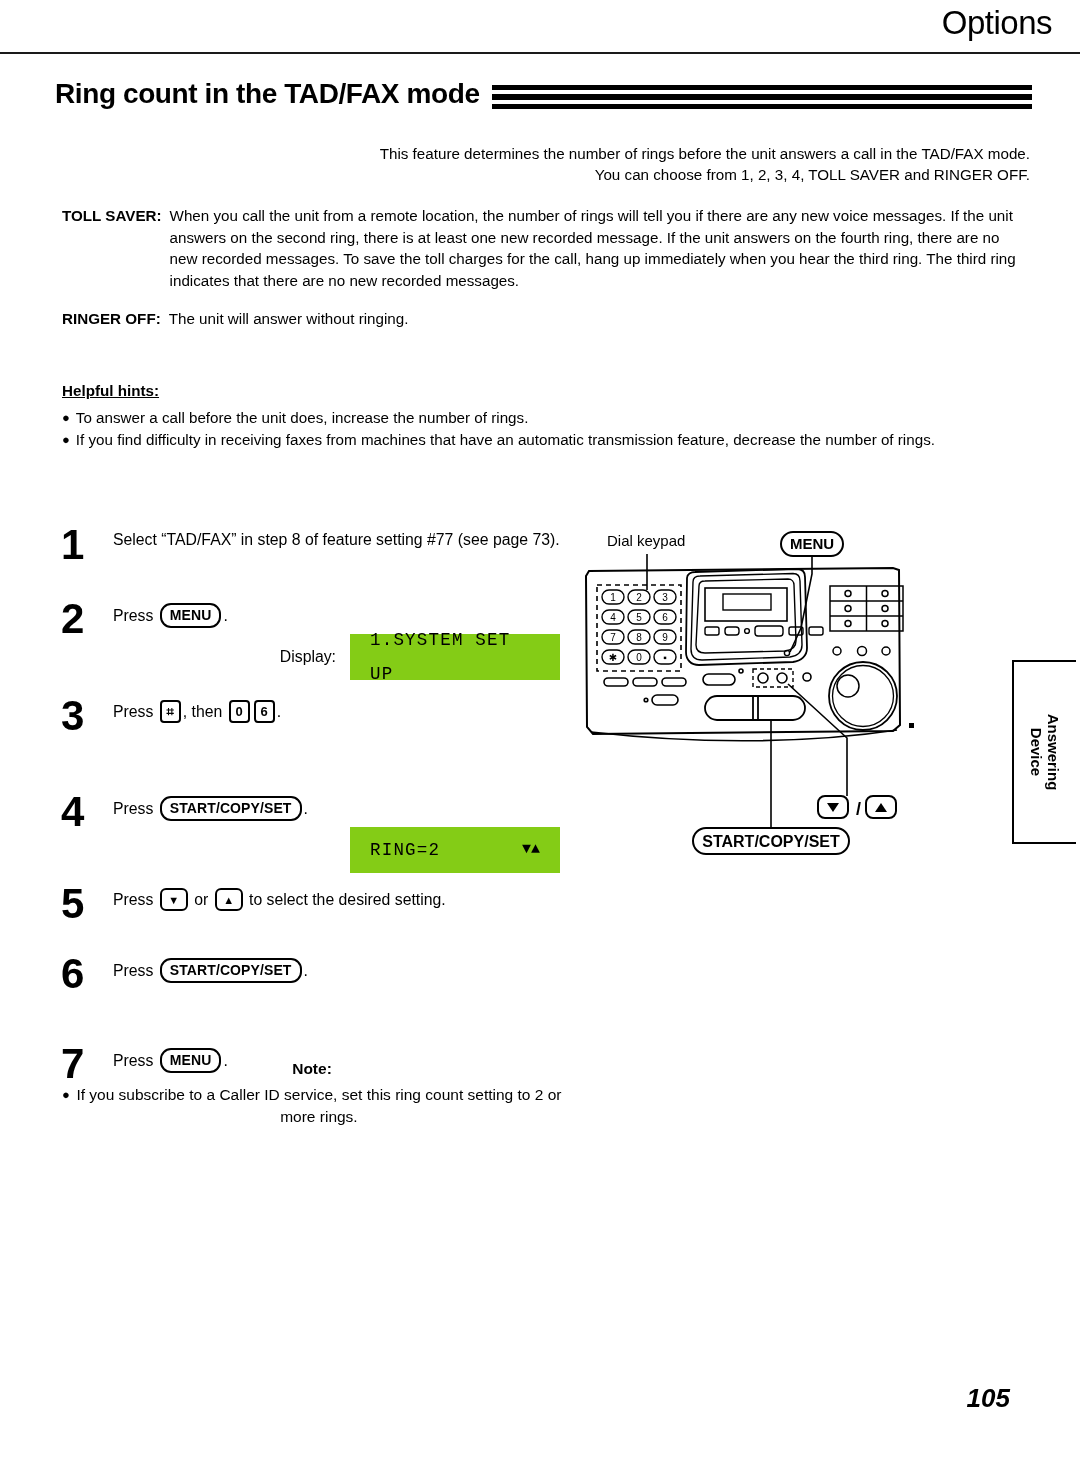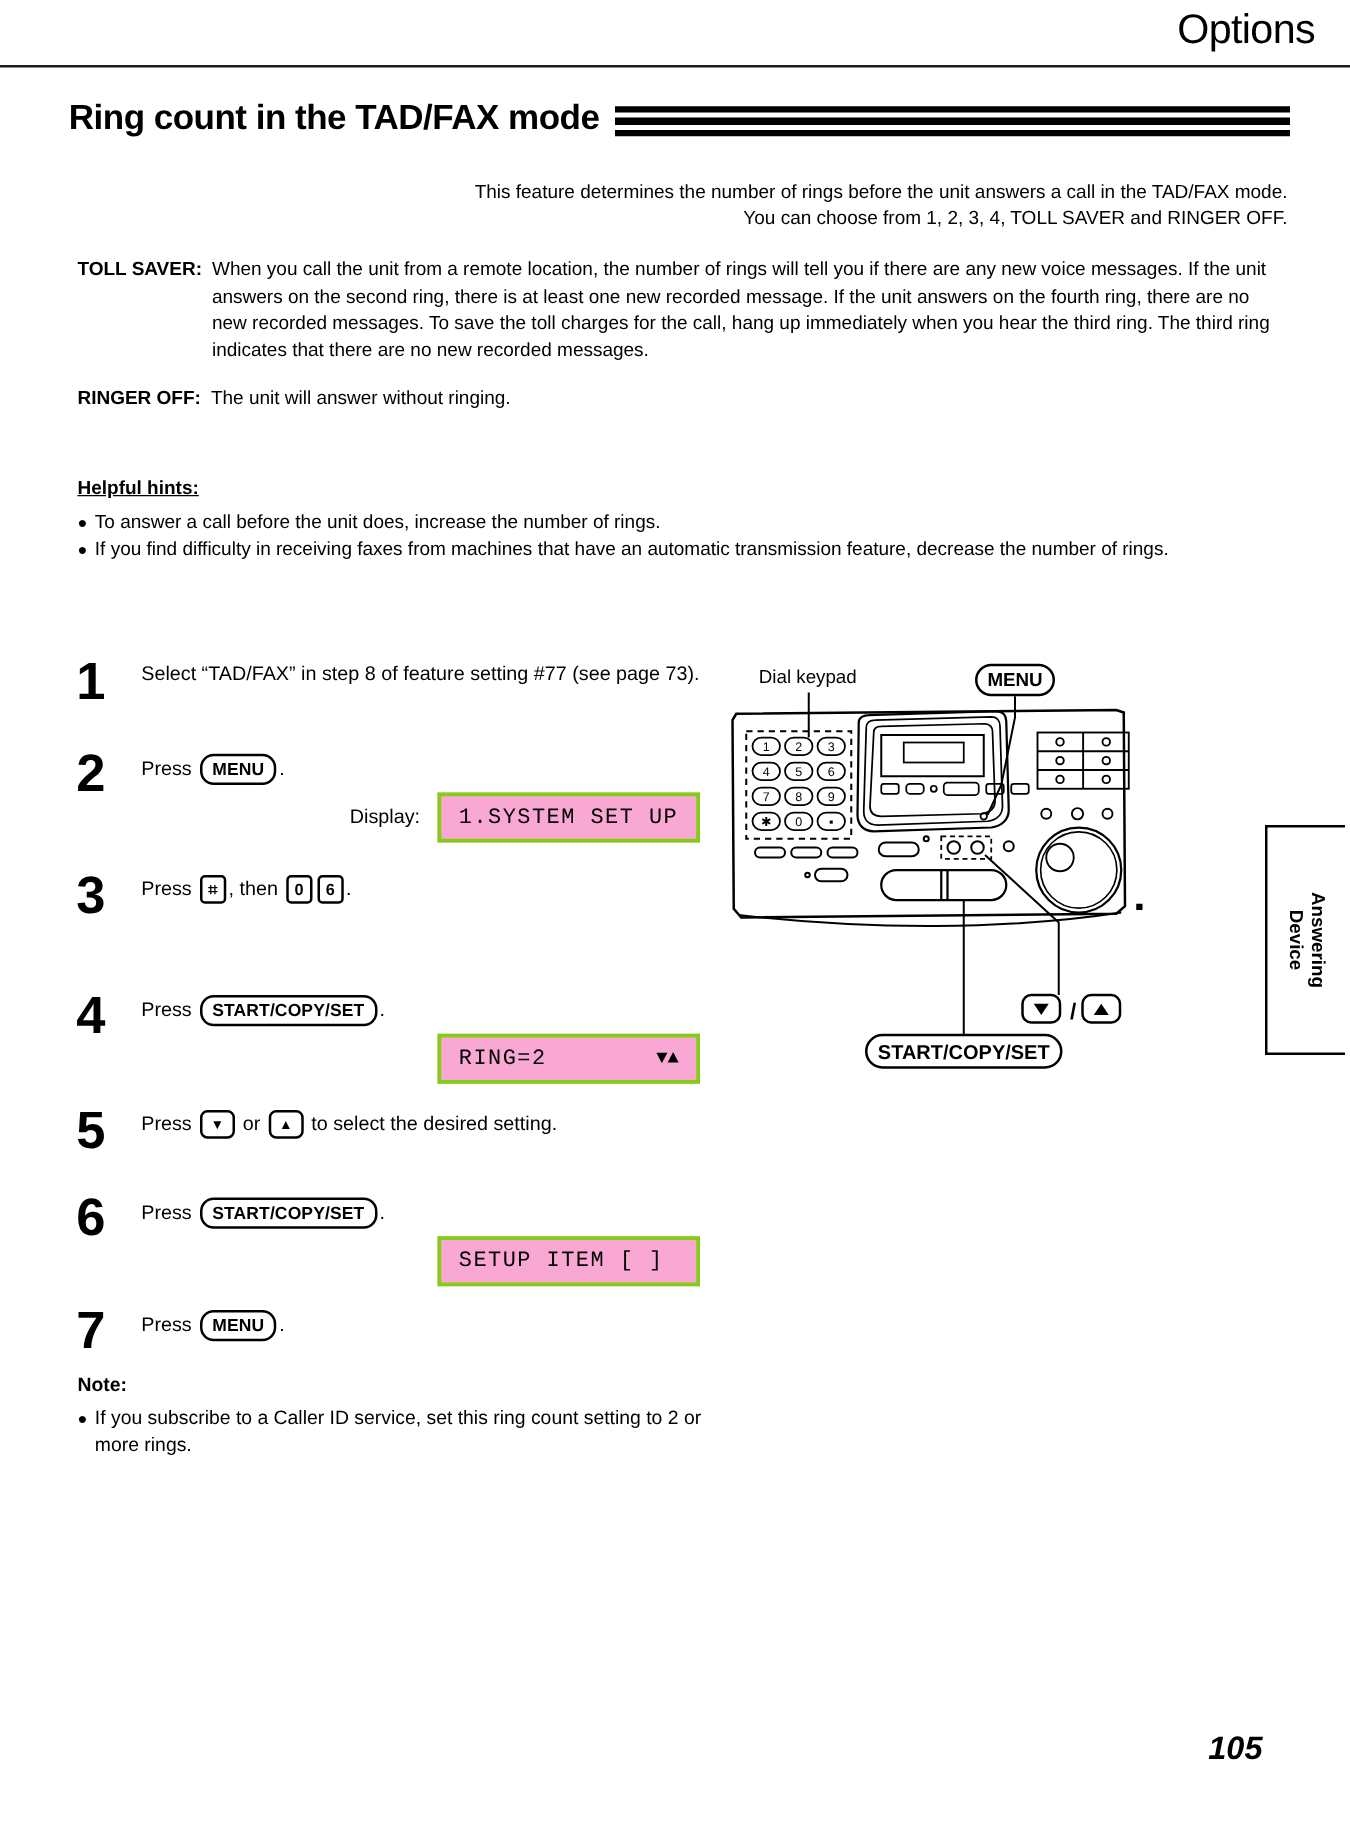--- a/index.html
+++ b/index.html
@@ -82,36 +82,36 @@
   .key{
     display:inline-flex;align-items:center;justify-content:center;
     border:2px solid #000;border-radius:4px;
     font-weight:bold;font-size:13px;
     width:17px;height:19px;margin:0 2px;
   }
   .key.arrow{width:24px;border-radius:6px;font-size:11px;}
 
   
   .lcd{
-    border:3px solid #84cc16;
+    border:6px solid #84cc16;
     font-family:"Liberation Mono","DejaVu Sans Mono",monospace;
     font-size:17.5px;
     height:34px;line-height:34px;
     padding:0 14px;
     letter-spacing:1.2px;
     display:flex;align-items:center;justify-content:space-between;
-    background:#f9a8d4;
+    background:#84cc16;
   }
   .lcd-row{display:flex;align-items:center;justify-content:flex-end;margin-top:6px;}
   .lcd-label{font-size:15.8px;margin-right:14px;}
   .lcd-box-wrap{width:210px;}
   .lcd .arrows{font-size:15px;letter-spacing:0px;}
 
   
-  .note{position:absolute;left:62px;top:1098px;width:500px;font-size:15.5px;line-height:22px;}
+  .note{position:absolute;left:62px;top:1058px;width:500px;font-size:15.5px;line-height:22px;text-align:center;}
   .note-title{font-weight:bold;margin-bottom:4px;}
 
   
   .page-num{
     position:absolute;right:70px;bottom:62px;
     font-size:26px;font-style:italic;font-weight:bold;
     font-family:"Liberation Sans",sans-serif;
   }
 
   
@@ -253,27 +253,20 @@
       </div>
     </div>
 
     <div class="step" style="height:90px;">
       <div class="step-num">6</div>
       <div class="step-body">
         <div class="line">
           <span>Press</span>&nbsp;
           <span class="btn">START/COPY/SET</span>
           <span>.</span>
-        </div>
-        <div class="lcd-row">
-          <div class="lcd-box-wrap">
-            <div class="lcd">
-              <span>SETUP ITEM [    ]</span>
-            </div>
-          </div>
         </div>
       </div>
     </div>
 
     <div class="step" style="height:55px;">
       <div class="step-num">7</div>
       <div class="step-body">
         <div class="line">
           <span>Press</span>&nbsp;
           <span class="btn">MENU</span>

